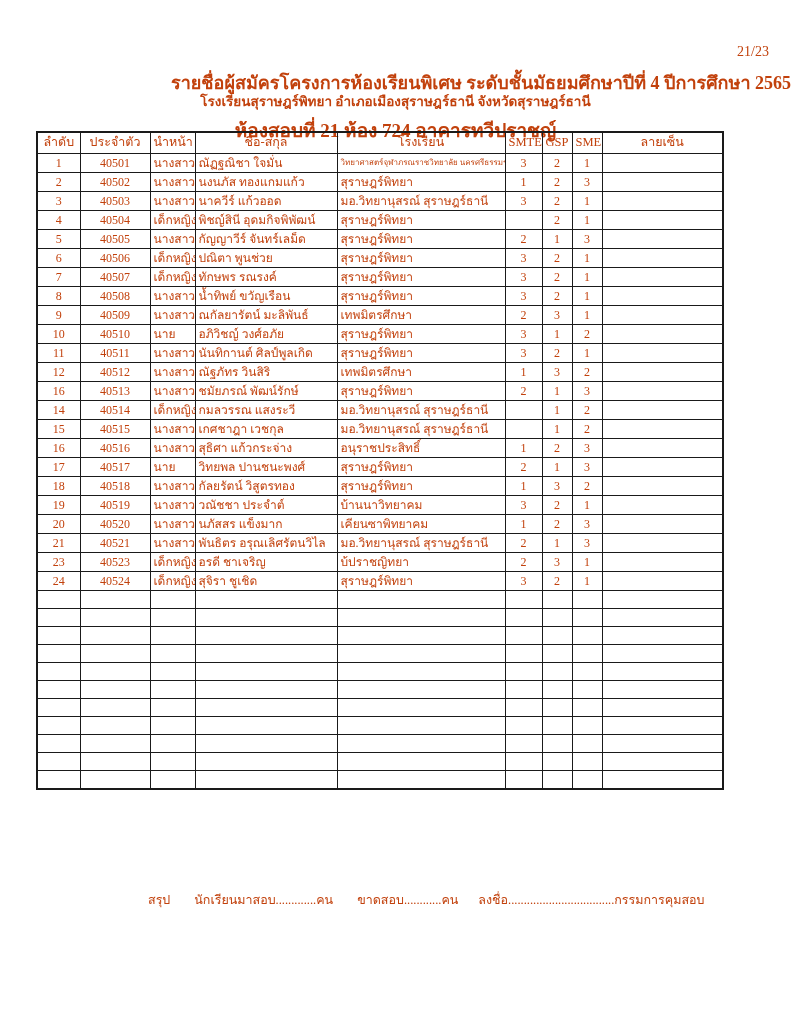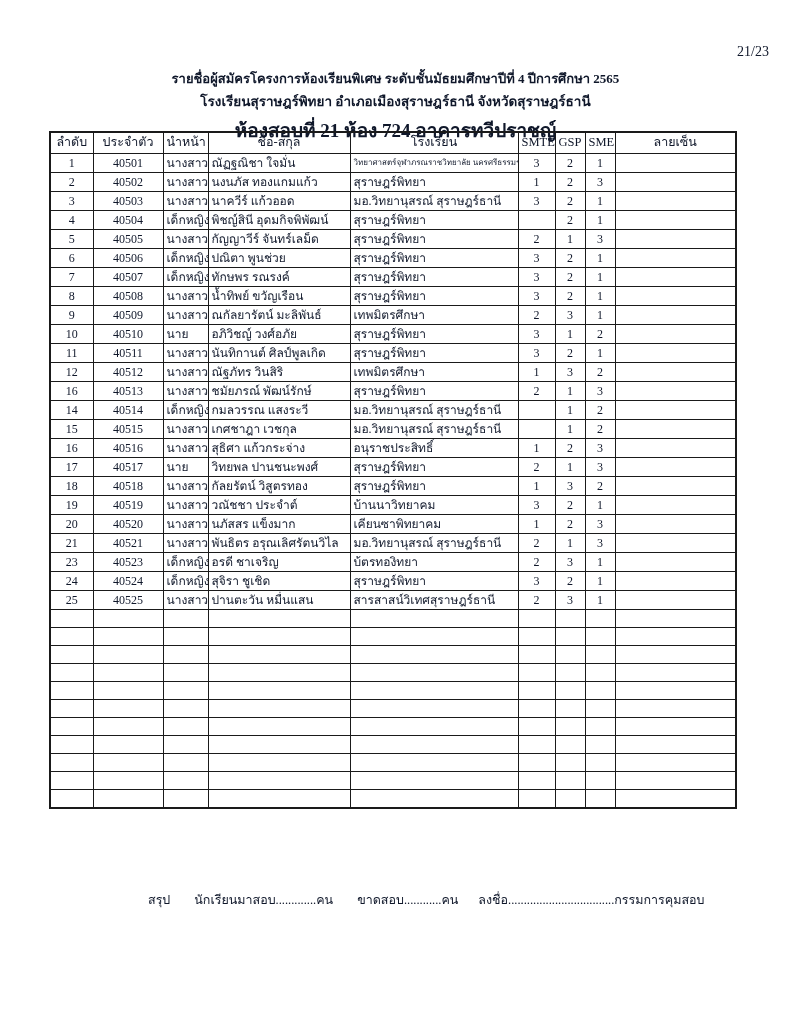--- a/index.html
+++ b/index.html
@@ -1,36 +1,36 @@
 <!DOCTYPE html>
 <html><head>
 <meta charset="utf-8">
 <style>
   html,body{margin:0;padding:0;background:#e8e8e8;}
   .page{
     position:relative;
     width:791px;height:1024px;
     background:#ffffff;
     font-family:"Liberation Serif","DejaVu Serif",serif;
-    color:#0f172a;
+    color:#c2410c;
     overflow:hidden;
   }
   .page-number{
     position:absolute;top:44px;right:22px;
     font-size:14px;
   }
   .title{
     position:absolute;left:0;width:791px;
     text-align:center;font-weight:bold;
   }
-  .title-1{top:68px;font-size:13px;}
+  .title-1{top:68px;font-size:18px;text-align:right;}
   .title-2{top:90px;font-size:13.5px;}
   .title-3{top:115px;font-size:19px;}
   table.roster{
-    position:absolute;left:49px;top:131px;
+    position:absolute;left:36px;top:131px;
     width:686px;
     border-collapse:collapse;
     table-layout:fixed;
     border:2px solid #1a1a1a;
     font-size:12px;
   }
   table.roster th, table.roster td{
     border:1px solid #1a1a1a;
     padding:0 3px;
     overflow:hidden;
@@ -321,45 +321,34 @@
           <td class="c-center">2</td>
           <td class="c-center">1</td>
           <td class="c-center">3</td>
           <td class="c-left"></td>
         </tr>
         <tr class="data-row">
           <td class="c-center">23</td>
           <td class="c-center">40523</td>
           <td class="c-left">เด็กหญิง</td>
           <td class="c-left">อรดี ชาเจริญ</td>
-          <td class="c-left">บ้ตรทองิทยา</td>
+          <td class="c-left">บ้ปราชญิทยา</td>
           <td class="c-center">2</td>
           <td class="c-center">3</td>
           <td class="c-center">1</td>
           <td class="c-left"></td>
         </tr>
         <tr class="data-row">
           <td class="c-center">24</td>
           <td class="c-center">40524</td>
           <td class="c-left">เด็กหญิง</td>
           <td class="c-left">สุจิรา ชูเชิด</td>
           <td class="c-left">สุราษฎร์พิทยา</td>
           <td class="c-center">3</td>
           <td class="c-center">2</td>
-          <td class="c-center">1</td>
-          <td class="c-left"></td>
-        </tr>
-        <tr class="data-row">
-          <td class="c-center">25</td>
-          <td class="c-center">40525</td>
-          <td class="c-left">นางสาว</td>
-          <td class="c-left">ปานตะวัน หมื่นแสน</td>
-          <td class="c-left">สารสาสน์วิเทศสุราษฎร์ธานี</td>
-          <td class="c-center">2</td>
-          <td class="c-center">3</td>
           <td class="c-center">1</td>
           <td class="c-left"></td>
         </tr>
         <tr class="empty-row">
           <td></td>
           <td></td>
           <td></td>
           <td></td>
           <td></td>
           <td></td>

